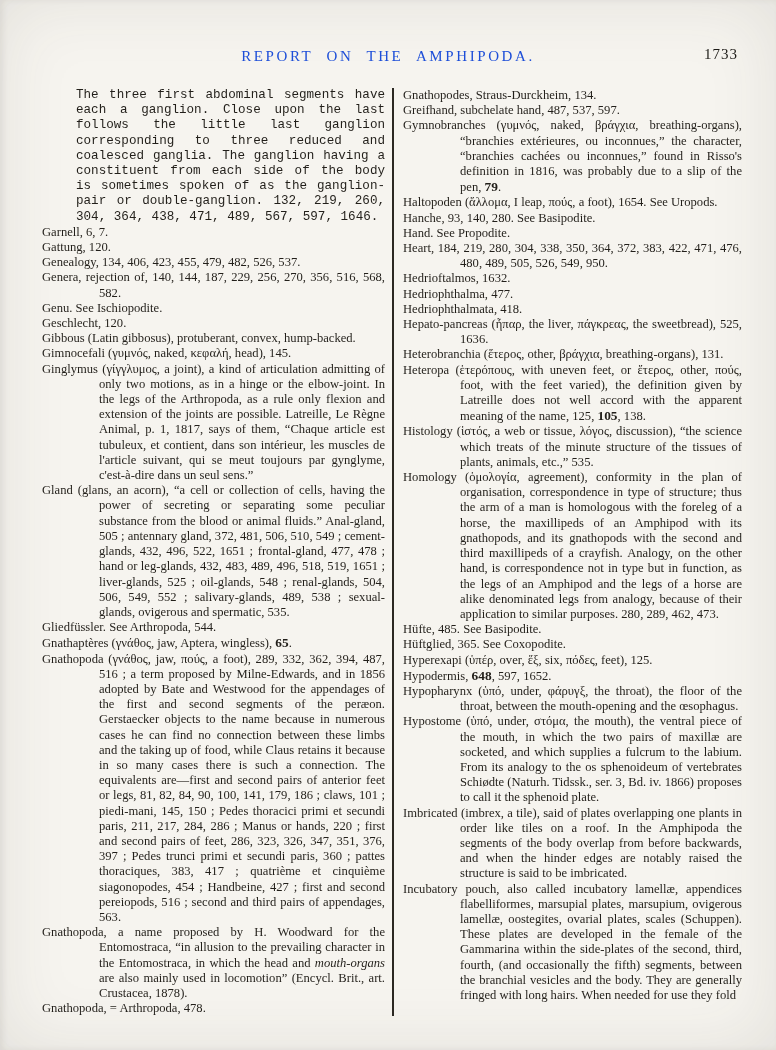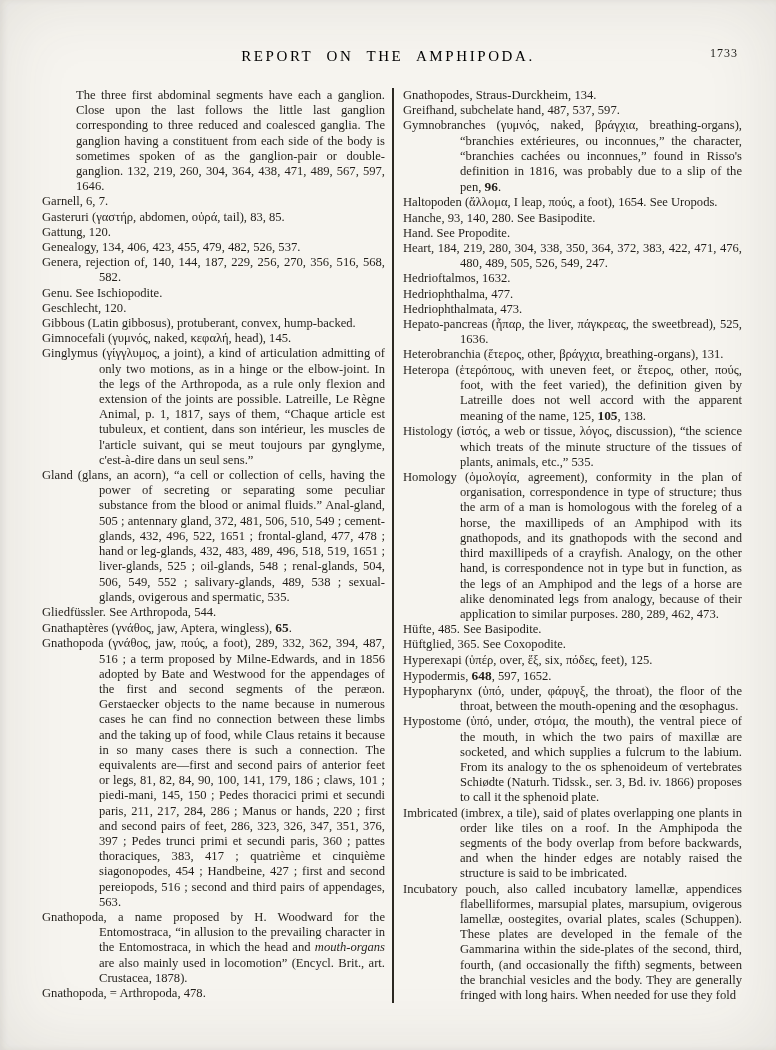--- a/index.html
+++ b/index.html
@@ -18,25 +18,25 @@
   }
   .page-header{
     position:absolute;top:46px;left:0;right:0;height:26px;
   }
   .running-title{
     position:absolute;left:0;right:0;top:2px;
     text-align:center;
     font-size:15px;
     letter-spacing:2.6px;
     word-spacing:7px;
-    color:#000000;
+    color:#1d4ed8;
   }
   .page-number{
     position:absolute;right:38px;top:0;
-    font-size:12px;
+    font-size:15px;
     letter-spacing:1px;
     color:#1c1a16;
   }
   .text-block{
     position:absolute;
     top:88px;left:42px;
     width:700px;
     display:flex;
     align-items:stretch;
   }
@@ -55,63 +55,63 @@
     margin-right:9px;
   }
   .entry{
     margin:0;
     padding-left:57px;
     text-indent:-57px;
   }
   .entry.cont{
     padding-left:34px;
     text-indent:0;
+    font-family:Liberation Mono, monospace;
   }
   .entry b{font-size:13.4px;}
 </style>
 </head>
 <body>
 
 <div class="page">
   <div class="page-header">
     <div class="running-title">REPORT ON THE AMPHIPODA.</div>
     <div class="page-number">1733</div>
   </div>
   <div class="text-block">
     <div class="col col-left" id="col-left">
         <p class="entry cont">The three first abdominal segments have each a ganglion. Close upon the last follows the little last ganglion corresponding to three reduced and coalesced ganglia. The ganglion having a constituent from each side of the body is sometimes spoken of as the ganglion-pair or double-ganglion.  132, 219, 260, 304, 364, 438, 471, 489, 567, 597, 1646.</p>
         <p class="entry">Garnell, 6, 7.</p>
-        <p class="entry">Gasteruri (γαστήρ, abdomen, οὐρά, tail), 83, 85.</p>
         <p class="entry">Gattung, 120.</p>
         <p class="entry">Genealogy, 134, 406, 423, 455, 479, 482, 526, 537.</p>
         <p class="entry">Genera, rejection of, 140, 144, 187, 229, 256, 270, 356, 516, 568, 582.</p>
         <p class="entry">Genu.  See Ischiopodite.</p>
         <p class="entry">Geschlecht, 120.</p>
         <p class="entry">Gibbous (Latin gibbosus), protuberant, convex, hump-backed.</p>
         <p class="entry">Gimnocefali (γυμνός, naked, κεφαλή, head), 145.</p>
         <p class="entry">Ginglymus (γίγγλυμος, a joint), a kind of articulation admitting of only two motions, as in a hinge or the elbow-joint. In the legs of the Arthropoda, as a rule only flexion and extension of the joints are possible.  Latreille, Le Règne Animal, p. 1, 1817, says of them, “Chaque article est tubuleux, et contient, dans son intérieur, les muscles de l'article suivant, qui se meut toujours par gynglyme, c'est-à-dire dans un seul sens.”</p>
         <p class="entry">Gland (glans, an acorn), “a cell or collection of cells, having the power of secreting or separating some peculiar substance from the blood or animal fluids.”  Anal-gland, 505 ; antennary gland, 372, 481, 506, 510, 549 ; cement-glands, 432, 496, 522, 1651 ; frontal-gland, 477, 478 ; hand or leg-glands, 432, 483, 489, 496, 518, 519, 1651 ; liver-glands, 525 ; oil-glands, 548 ; renal-glands, 504, 506, 549, 552 ; salivary-glands, 489, 538 ; sexual-glands, ovigerous and spermatic, 535.</p>
         <p class="entry">Gliedfüssler.  See Arthropoda, 544.</p>
         <p class="entry">Gnathaptères (γνάθος, jaw, Aptera, wingless), <b>65</b>.</p>
         <p class="entry">Gnathopoda (γνάθος, jaw, πούς, a foot), 289, 332, 362, 394, 487, 516 ; a term proposed by Milne-Edwards, and in 1856 adopted by Bate and Westwood for the appendages of the first and second segments of the peræon. Gerstaecker objects to the name because in numerous cases he can find no connection between these limbs and the taking up of food, while Claus retains it because in so many cases there is such a connection.  The equivalents are—first and second pairs of anterior feet or legs, 81, 82, 84, 90, 100, 141, 179, 186 ; claws, 101 ; piedi-mani, 145, 150 ; Pedes thoracici primi et secundi paris, 211, 217, 284, 286 ; Manus or hands, 220 ; first and second pairs of feet, 286, 323, 326, 347, 351, 376, 397 ; Pedes trunci primi et secundi paris, 360 ; pattes thoraciques, 383, 417 ; quatrième et cinquième siagonopodes, 454 ; Handbeine, 427 ; first and second pereiopods, 516 ; second and third pairs of appendages, 563.</p>
         <p class="entry">Gnathopoda, a name proposed by H. Woodward for the Entomostraca, “in allusion to the prevailing character in the Entomostraca, in which the head and <i>mouth-organs</i> are also mainly used in locomotion” (Encycl. Brit., art. Crustacea, 1878).</p>
         <p class="entry">Gnathopoda, = Arthropoda, 478.</p>
       </div>
     <div class="column-divider"></div>
     <div class="col col-right" id="col-right">
         <p class="entry">Gnathopodes, Straus-Durckheim, 134.</p>
         <p class="entry">Greifhand, subchelate hand, 487, 537, 597.</p>
-        <p class="entry">Gymnobranches (γυμνός, naked, βράγχια, breathing-organs), “branchies extérieures, ou inconnues,” the character, “branchies cachées ou inconnues,” found in Risso's definition in 1816, was probably due to a slip of the pen, <b>96</b>.</p>
+        <p class="entry">Gymnobranches (γυμνός, naked, βράγχια, breathing-organs), “branchies extérieures, ou inconnues,” the character, “branchies cachées ou inconnues,” found in Risso's definition in 1816, was probably due to a slip of the pen, <b>79</b>.</p>
         <p class="entry">Haltopoden (ἅλλομα, I leap, πούς, a foot), 1654.  See Uropods.</p>
         <p class="entry">Hanche, 93, 140, 280.  See Basipodite.</p>
         <p class="entry">Hand.  See Propodite.</p>
-        <p class="entry">Heart, 184, 219, 280, 304, 338, 350, 364, 372, 383, 422, 471, 476, 480, 489, 505, 526, 549, 247.</p>
+        <p class="entry">Heart, 184, 219, 280, 304, 338, 350, 364, 372, 383, 422, 471, 476, 480, 489, 505, 526, 549, 950.</p>
         <p class="entry">Hedrioftalmos, 1632.</p>
         <p class="entry">Hedriophthalma, 477.</p>
-        <p class="entry">Hedriophthalmata, 473.</p>
+        <p class="entry">Hedriophthalmata, 418.</p>
         <p class="entry">Hepato-pancreas (ἧπαρ, the liver, πάγκρεας, the sweetbread), 525, 1636.</p>
         <p class="entry">Heterobranchia (ἕτερος, other, βράγχια, breathing-organs), 131.</p>
         <p class="entry">Heteropa (ἑτερόπους, with uneven feet, or ἕτερος, other, πούς, foot, with the feet varied), the definition given by Latreille does not well accord with the apparent meaning of the name, 125, <b>105</b>, 138.</p>
         <p class="entry">Histology (ἱστός, a web or tissue, λόγος, discussion), “the science which treats of the minute structure of the tissues of plants, animals, etc.,” 535.</p>
         <p class="entry">Homology (ὁμολογία, agreement), conformity in the plan of organisation, correspondence in type of structure; thus the arm of a man is homologous with the foreleg of a horse, the maxillipeds of an Amphipod with its gnathopods, and its gnathopods with the second and third maxillipeds of a crayfish.  Analogy, on the other hand, is correspondence not in type but in function, as the legs of an Amphipod and the legs of a horse are alike denominated legs from analogy, because of their application to similar purposes.  280, 289, 462, 473.</p>
         <p class="entry">Hüfte, 485.  See Basipodite.</p>
         <p class="entry">Hüftglied, 365.  See Coxopodite.</p>
         <p class="entry">Hyperexapi (ὑπέρ, over, ἕξ, six, πόδες, feet), 125.</p>
         <p class="entry">Hypodermis, <b>648</b>, 597, 1652.</p>
         <p class="entry">Hypopharynx (ὑπό, under, φάρυγξ, the throat), the floor of the throat, between the mouth-opening and the œsophagus.</p>

